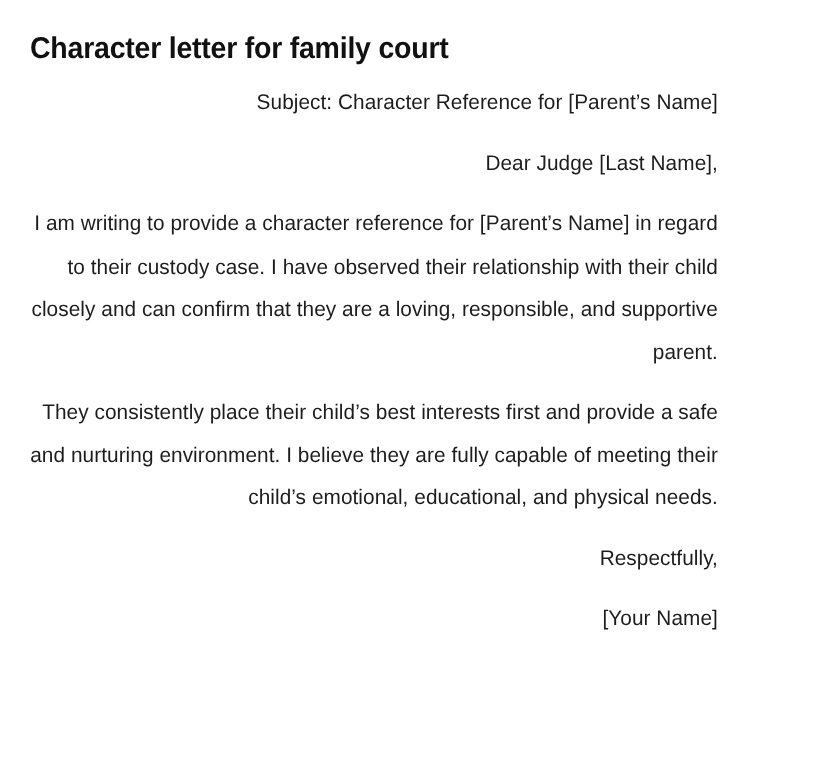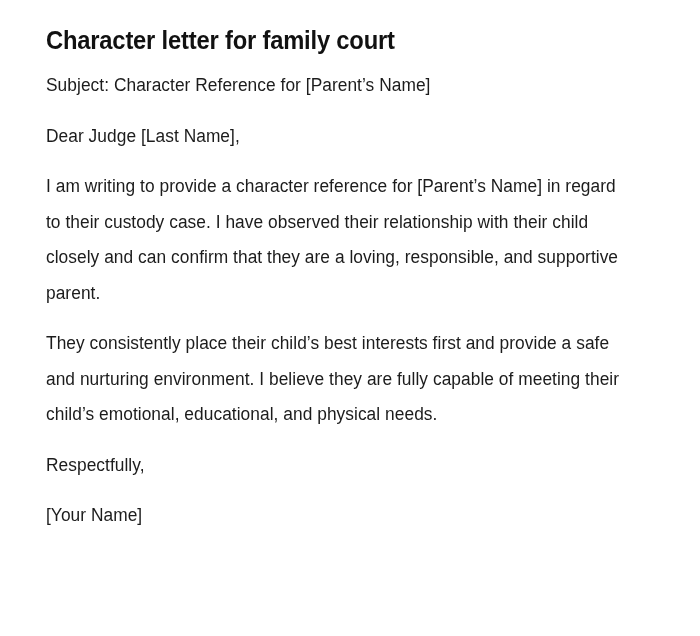--- a/index.html
+++ b/index.html
@@ -13,35 +13,36 @@
     overflow: hidden;
     font-family: "Liberation Sans", "DejaVu Sans", sans-serif;
     color: #1c1c1c;
     -webkit-font-smoothing: antialiased;
   }
   .document {
     box-sizing: border-box;
     width: 700px;
     height: 636px;
     background: #ffffff;
-    padding: 24px 40px 0 46px;
+    padding: 24px 40px 0 25px;
   }
   .doc-title {
     margin: 0 0 0 0;
     font-family: "Liberation Sans Narrow", "Liberation Sans", "DejaVu Sans Condensed", sans-serif;
     font-size: 25px;
     line-height: 32px;
     font-weight: 700;
     letter-spacing: -0.2px;
     color: #111111;
     transform: scaleX(0.95);
     transform-origin: left center;
   }
   .doc-body {
     max-width: 582px;
+    text-align: right;
   }
   .para {
     margin: 0;
     padding: 0;
     font-size: 17.6px;
     line-height: 35.5px;
     font-weight: 400;
     color: #1c1c1c;
     letter-spacing: 0.05px;
     transform: scaleX(0.985);

